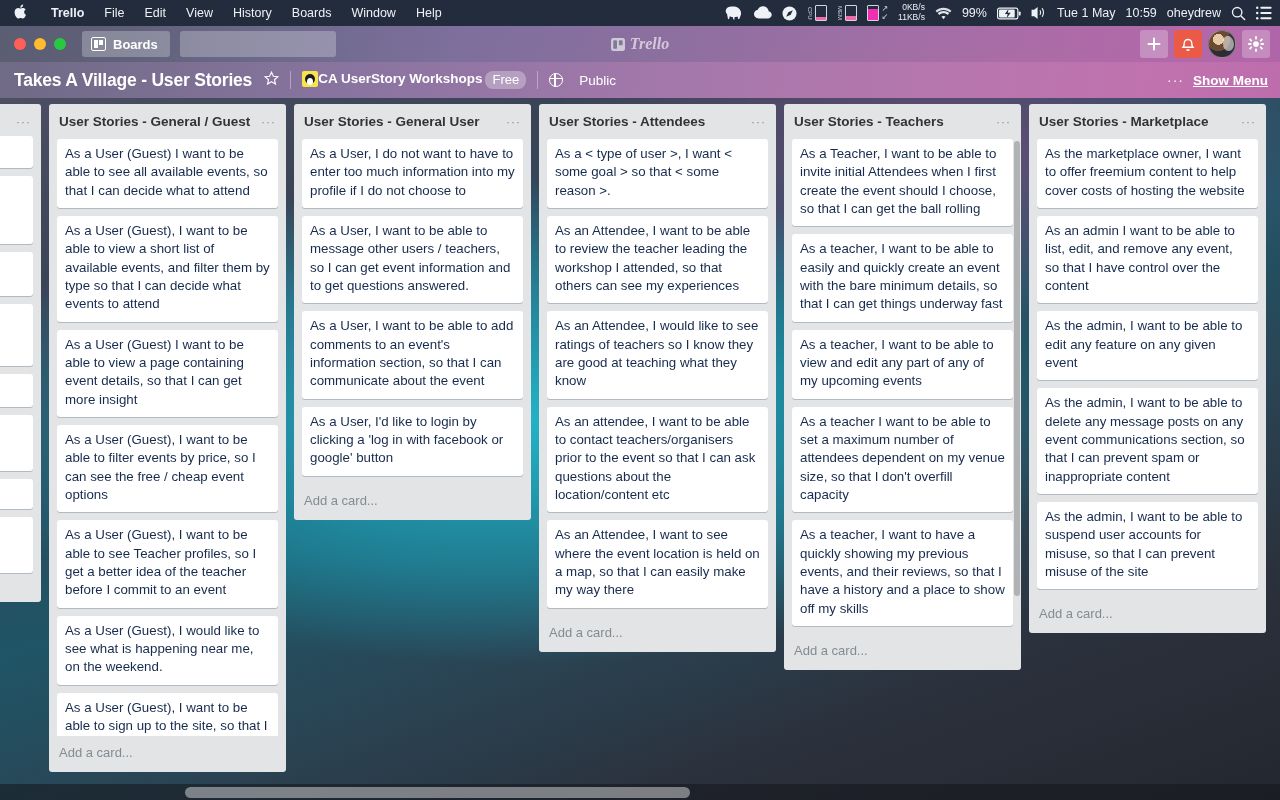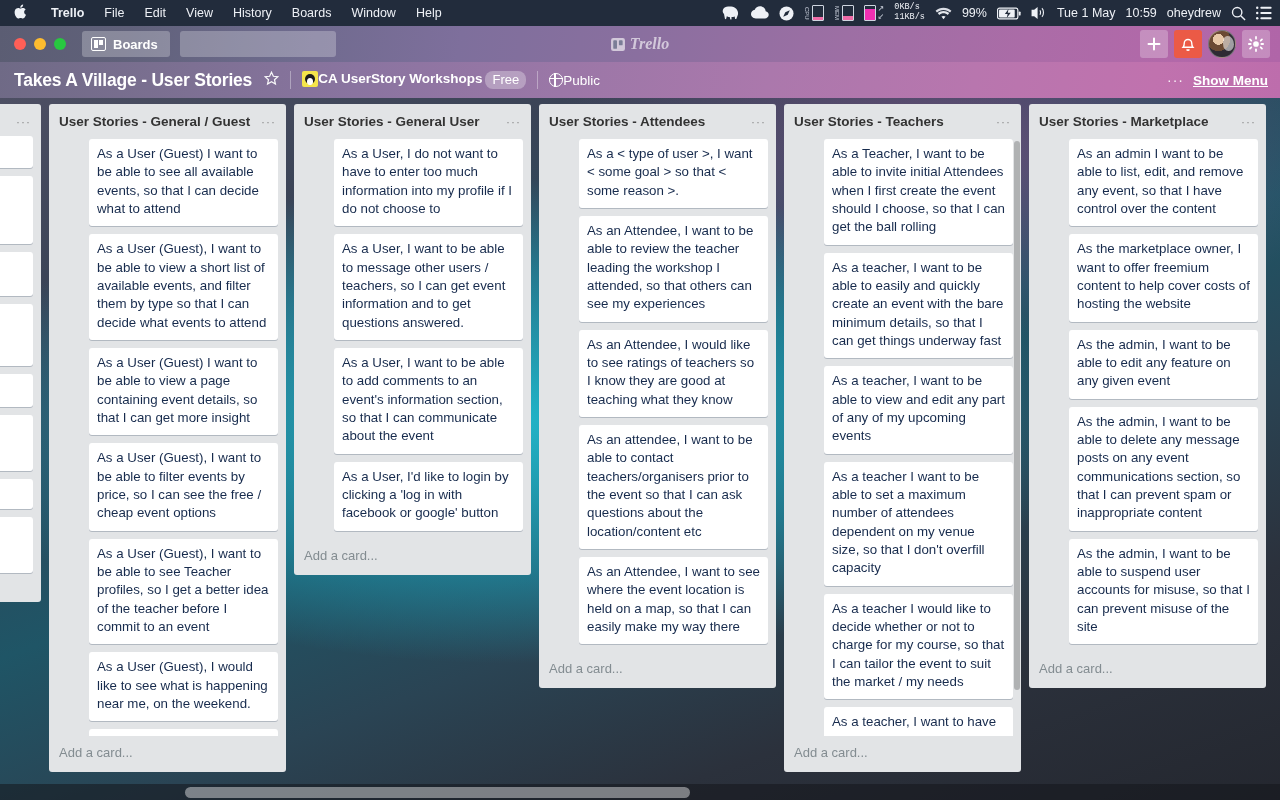--- a/index.html
+++ b/index.html
@@ -26,22 +26,22 @@
     position: relative; top: -1px;
   }
   .mb-item { padding: 0 10px; white-space: nowrap; }
   .mb-item.bold { font-weight: bold; }
   #menubar-right {
     margin-left: auto; display: flex; align-items: center;
     padding-right: 8px; gap: 10px;
   }
   .mb-ic { display: flex; align-items: center; line-height: 1; }
   .mb-net {
-    font-size: 8.5px; line-height: 1.15; text-align: left;
-    font-family: Liberation Mono, monospace;
+    font-size: 8.5px; line-height: 1.15; text-align: right;
+    font-family: Liberation Sans, sans-serif;
   }
   .vlabel {
     writing-mode: vertical-rl;
     font-size: 6px; letter-spacing: 0px;
     line-height: 1; color: #c8cedb;
   }
   .meter {
     width: 12px; height: 16px;
     border: 1px solid #cfd5e0; border-radius: 1px;
     display: flex; flex-direction: column-reverse;
@@ -159,21 +159,21 @@
     content:''; position:absolute; left:5px; top:7px;
     width:6px; height:7px; border-radius:50% 50% 45% 45%;
     background:#fff;
   }
   .free-badge {
     background: rgba(255,255,255,0.30);
     border-radius: 8px; padding: 1px 7px 2px;
     font-size: 13px; font-weight: normal;
     margin-left: 3px;
   }
-  #visibility { display: flex; align-items: center; gap: 0; font-size: 13.5px; }
+  #visibility { display: flex; align-items: center; gap: 16px; font-size: 13.5px; }
   .globe {
     width: 14px; height: 14px; border-radius: 50%;
     border: 1.4px solid #fff; position: relative;
   }
   .globe::before, .globe::after {
     content:''; position:absolute; background:#fff;
   }
   .globe::before { left:-1.4px; top: 4.1px; width: 14px; height: 1.3px; }
   .globe::after { left: 4.1px; top: -1.4px; width: 1.3px; height: 14px; }
   #board-header-right {
@@ -221,21 +221,20 @@
   }
   .list-ext {
     color: #8c8c8c; font-size: 12px; letter-spacing: 1px;
     line-height: 1; padding: 2px 2px 0 4px;
   }
   .cards {
     padding: 0 8px;
     overflow: hidden;
     flex: 1 1 auto;
     position: relative;
-    margin-left: 32px;
   }
   .card {
     background: #fff;
     border-radius: 3px;
     box-shadow: 0 1px 0 rgba(9,30,66,0.22);
     padding: 6px 8px 8px;
     margin-bottom: 8px;
     font-size: 13.3px;
     line-height: 1.38;
     color: #172b4d;
@@ -524,34 +523,33 @@
       <div class="list">
         <div class="list-header">
           <div class="list-title">User Stories - Teachers</div>
           <div class="list-ext">···</div>
         </div>
         <div class="cards">
           <div class="card">As a Teacher, I want to be able to invite initial Attendees when I first create the event should I choose, so that I can get the ball rolling</div>
           <div class="card">As a teacher, I want to be able to easily and quickly create an event with the bare minimum details, so that I can get things underway fast</div>
           <div class="card">As a teacher, I want to be able to view and edit any part of any of my upcoming events</div>
           <div class="card">As a teacher I want to be able to set a maximum number of attendees dependent on my venue size, so that I don't overfill capacity</div>
-          <div class="card">As a teacher I would like to decide whether or not to charge for my course, so that I can tailor the event to suit the market / my needs</div>
           <div class="card">As a teacher, I want to have a quickly showing my previous events, and their reviews, so that I have a history and a place to show off my skills</div>
           <div class="list-scroll" style="height: 92%;"></div>
         </div>
         <div class="add-card">Add a card...</div>
       </div>
       <div class="list">
         <div class="list-header">
           <div class="list-title">User Stories - Marketplace</div>
           <div class="list-ext">···</div>
         </div>
         <div class="cards">
+          <div class="card">As the marketplace owner, I want to offer freemium content to help cover costs of hosting the website</div>
           <div class="card">As an admin I want to be able to list, edit, and remove any event, so that I have control over the content</div>
-          <div class="card">As the marketplace owner, I want to offer freemium content to help cover costs of hosting the website</div>
           <div class="card">As the admin, I want to be able to edit any feature on any given event</div>
           <div class="card">As the admin, I want to be able to delete any message posts on any event communications section, so that I can prevent spam or inappropriate content</div>
           <div class="card">As the admin, I want to be able to suspend user accounts for misuse, so that I can prevent misuse of the site</div>
         </div>
         <div class="add-card">Add a card...</div>
       </div>
     </div>
 
   <div id="hscroll-track">
     <div id="hscroll-thumb"></div>

